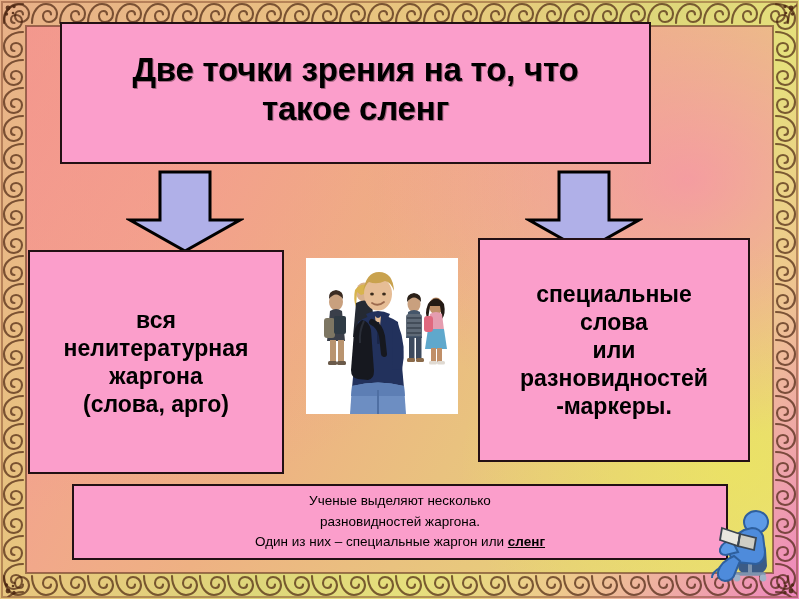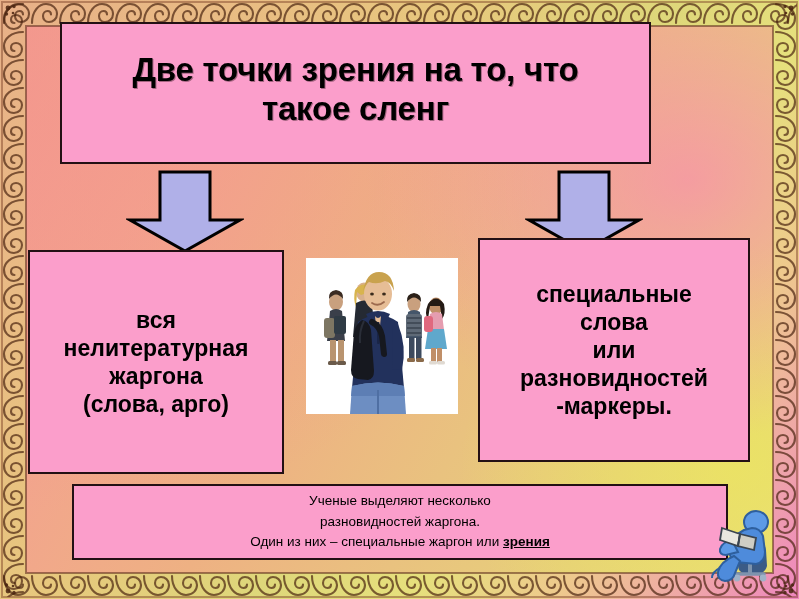--- a/index.html
+++ b/index.html
@@ -381,21 +381,21 @@
       <span>или</span><br>
       <span>разновидностей</span><br>
       <span>-маркеры.</span>
     </div>
   </div>
 
   <div class="panel" id="caption-box">
     <div id="caption-text">
       <span>Ученые выделяют несколько</span><br>
       <span>разновидностей жаргона.</span><br>
-      <span>Один из них – специальные жаргон или </span><span class="hl">зрения</span>
+      <span>Один из них – специальные жаргон или </span><span class="hl">сленг</span>
     </div>
   </div>
 
   <svg id="reader" viewBox="0 0 84 78">
 
     <path d="M44 34 q14 -3 16 10 l1 16 q-2 8 -11 8 l-10 0 q-8 -1 -8 -9z" fill="#3b5b86"></path>
     <rect x="42" y="57" width="4" height="11" fill="#7d93ad"></rect>
     <path d="M30 68 l28 0" stroke="#7d93ad" stroke-width="3.5" stroke-linecap="round"></path>
     <circle cx="31" cy="72" r="3.4" fill="#9fb2c8"></circle>
     <circle cx="57" cy="72" r="3.4" fill="#9fb2c8"></circle>

